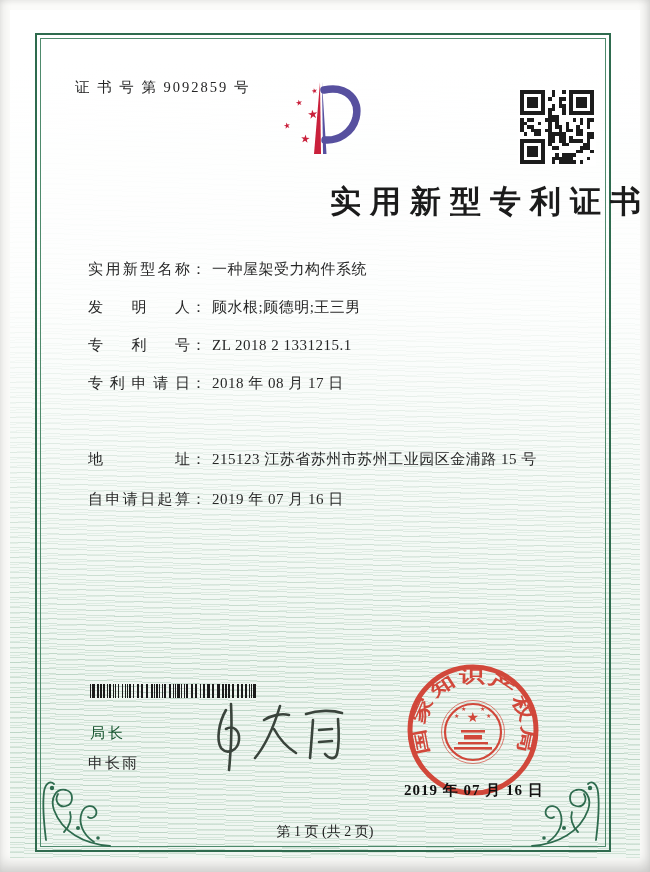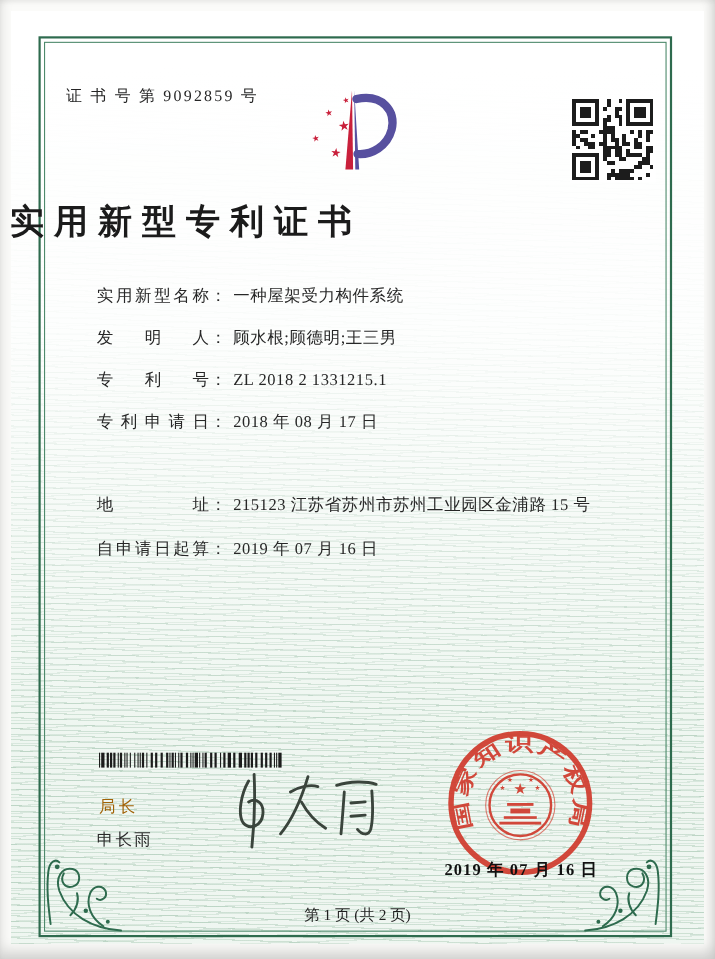--- a/index.html
+++ b/index.html
@@ -16,42 +16,42 @@
     background-image:
       linear-gradient(180deg, rgba(255,255,255,1) 6%, rgba(255,255,255,.9) 34%, rgba(255,255,255,.45) 55%, rgba(255,255,255,.05) 78%),
       repeating-linear-gradient(2deg,  rgba(120,168,138,.30) 0 1px, rgba(0,0,0,0) 1px 5px),
       repeating-linear-gradient(-2deg, rgba(120,168,138,.20) 0 1px, rgba(0,0,0,0) 1px 7px);
     background-color:#eef6f0;
   }
   
   .frame{position:absolute;left:35px;top:33px;width:572px;height:815px;border:2.5px solid #2e6b4e;}
   .frame-inner{position:absolute;inset:3px;border:1px solid #4e8a6c;}
 
-  .certno{position:absolute;left:60px;top:78px;font-size:14.5px;letter-spacing:2px;color:#262626;text-align:center;}
+  .certno{position:absolute;left:75px;top:78px;font-size:14.5px;letter-spacing:2px;color:#262626;text-align:center;}
 
   .logo{position:absolute;left:268px;top:74px;}
   .qr{position:absolute;left:518px;top:88px;width:74px;height:74px;background:#fff;padding:2px;}
 
-  .title{position:absolute;left:0;right:0;top:181px;text-align:left;font-size:31px;font-weight:600;
+  .title{position:absolute;left:0;right:0;top:181px;text-align:right;font-size:31px;font-weight:600;
          letter-spacing:9px;text-indent:9px;color:#1b1b1b;}
 
   .row{position:absolute;left:88px;width:486px;font-size:15px;color:#272727;white-space:nowrap;}
   .lbl{display:inline-block;width:102px;text-align:justify;text-align-last:justify;vertical-align:baseline;}
   .colon{margin-left:1px;}
   .val{margin-left:6px;letter-spacing:.5px;}
   .second{position:absolute;left:239px;top:0;}
   .second .lbl2{letter-spacing:1px;}
 
   .paras{position:absolute;left:88px;top:522px;width:479px;font-size:15.5px;line-height:1.76;
          color:#1e1e1e;text-align:justify;}
   .paras p{margin:0;text-indent:2em;}
 
   .barcode{position:absolute;left:90px;top:684px;width:168px;height:14px;}
 
-  .director-title{position:absolute;left:90px;top:724px;font-size:15px;letter-spacing:3px;color:#a16207;}
+  .director-title{position:absolute;left:90px;top:724px;font-size:15px;letter-spacing:3px;color:#14532d;}
   .director-name{position:absolute;left:88px;top:754px;font-size:15px;letter-spacing:2px;color:#2a2a2a;}
   .signature{position:absolute;left:192px;top:696px;}
 
   .seal{position:absolute;left:398px;top:658px;}
   .seal-date{position:absolute;left:404px;top:781px;font-size:15px;font-weight:600;letter-spacing:1px;color:#111;z-index:3;}
 
   .footer{position:absolute;left:0;right:0;top:823px;text-align:center;font-size:14px;color:#1f1f1f;}
 
   .orn{position:absolute;width:80px;height:80px;top:770px;}
   .orn-left{left:34px;}

